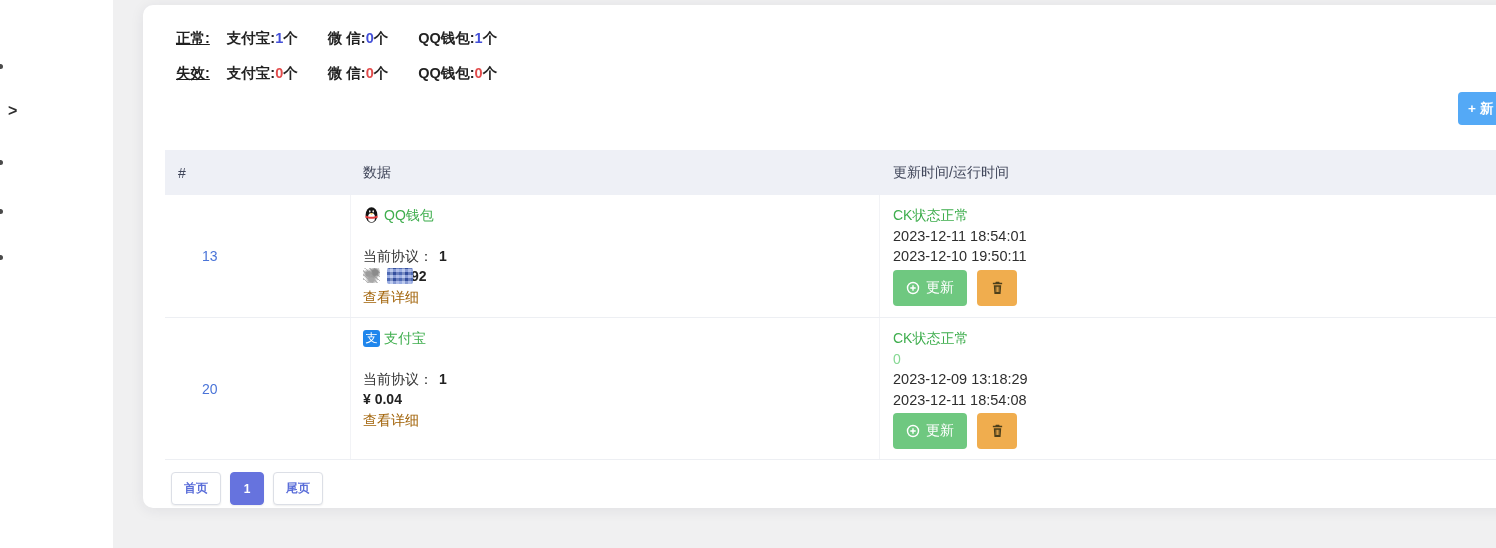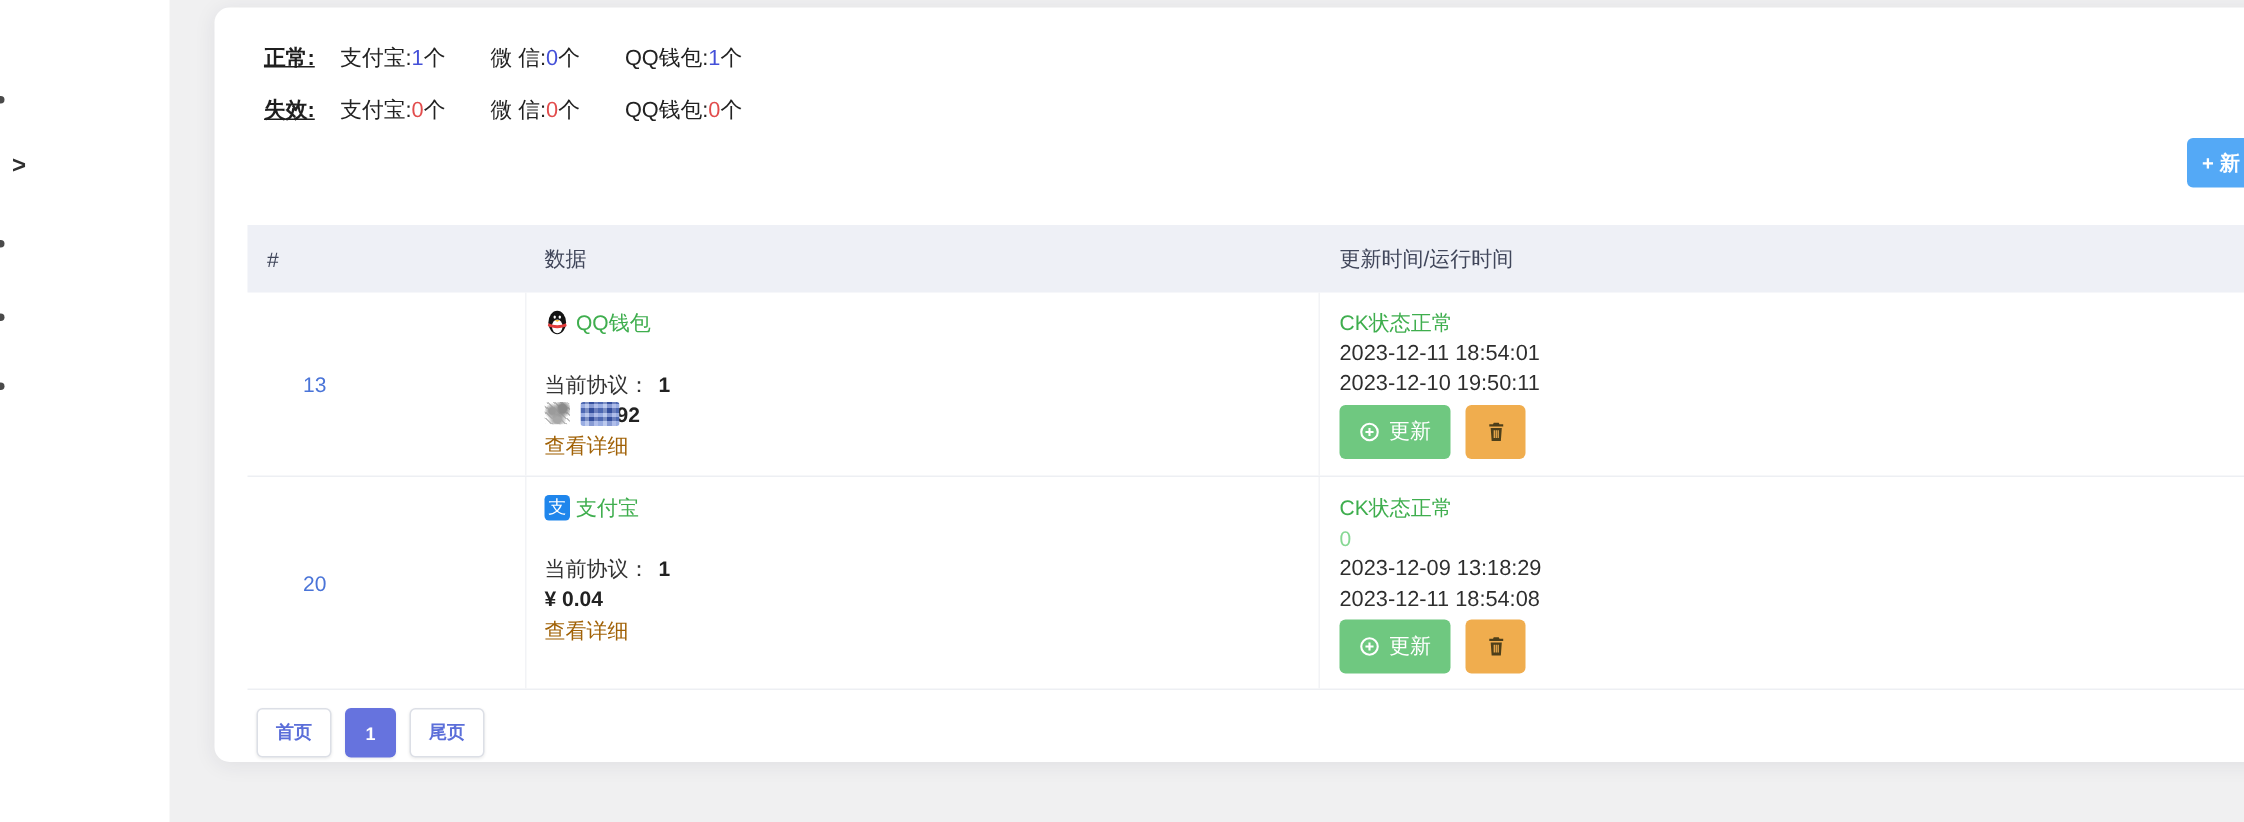--- a/index.html
+++ b/index.html
@@ -36,21 +36,21 @@
     overflow: hidden;
   }
 
   
   .stats { position: absolute; left: 33px; top: 25px; }
   .stat-line {
     display: flex; align-items: center; height: 17px;
     margin-bottom: 18px; font-size: 14.5px; color: #1f1f1f; font-weight: 700;
   }
   .stat-label { margin-right: 17px; text-decoration: underline; }
-  .stat-item { margin-right: 30px; font-weight: 400; color: #222; }
+  .stat-item { margin-right: 30px; font-weight: 700; color: #222; }
   .cnt-blue { color: #4450d8; }
   .cnt-red  { color: #e24c4c; }
 
   
   .btn {
     border: none; border-radius: 4px; color: #fff;
     font-size: 13.5px; cursor: pointer; font-family: inherit;
   }
   .count-btn {
     position: absolute; left: 1195px; top: 87px; height: 33px;

